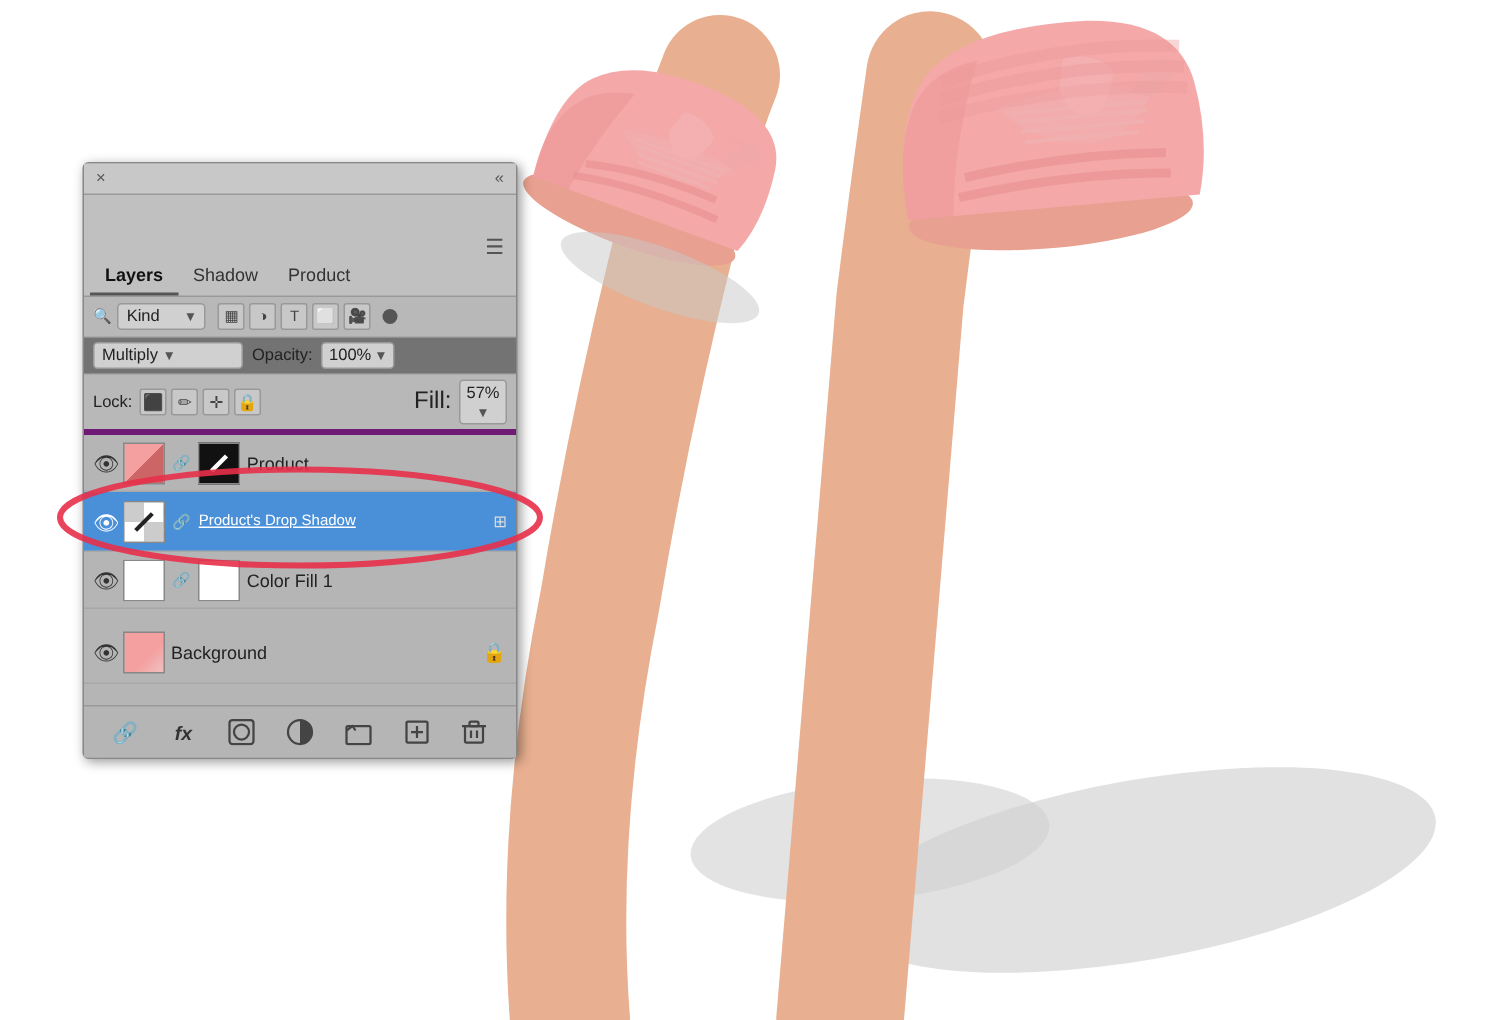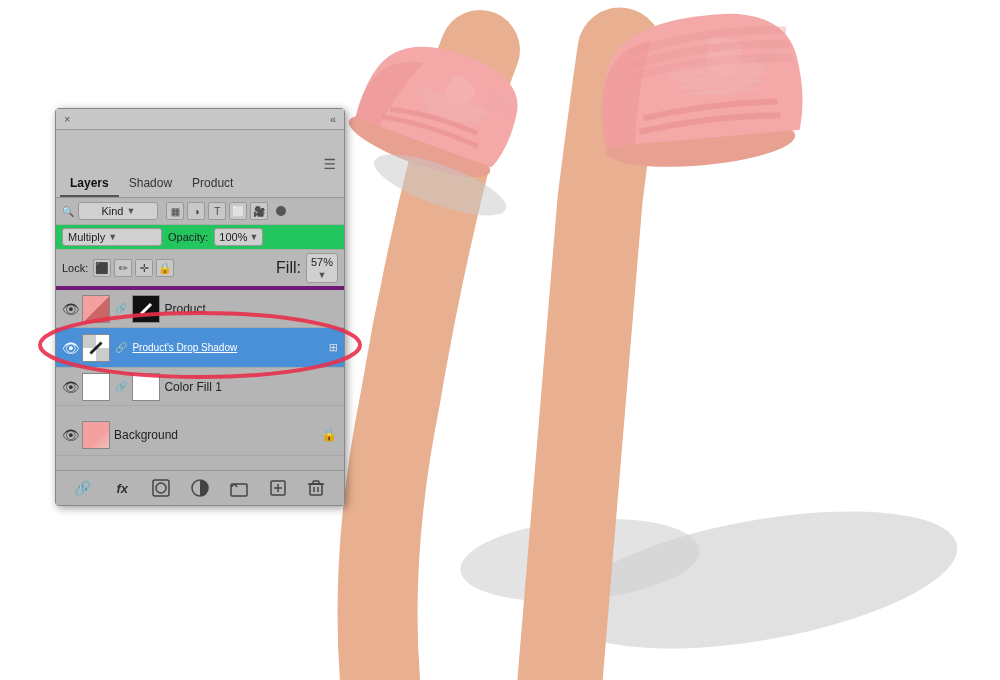--- a/index.html
+++ b/index.html
@@ -104,24 +104,24 @@
       gap: 4px;
       border-bottom: 1px solid #aaa;
     }
 
     .filter-kind {
       display: flex;
       align-items: center;
       background: #d0d0d0;
       border: 1px solid #999;
       border-radius: 3px;
-      padding: 2px 22px;
-      font-size: 11px;
-      color: #222;
-      gap: 3px;
+      padding: 2px 5px;
+      font-size: 11px;
+      color: #222;
+      gap: 16px;
     }
 
     .filter-icons {
       display: flex;
       align-items: center;
       gap: 3px;
       margin-left: 4px;
     }
 
     .filter-icon-btn {
@@ -144,21 +144,21 @@
       border-radius: 50%;
       background: #555;
       margin-left: 4px;
     }
 
     
     .blend-row {
       display: flex;
       align-items: center;
       padding: 3px 6px;
-      background: #22c55e;
+      background: #737373;
       gap: 6px;
       border-bottom: 1px solid #aaa;
     }
 
     .blend-select {
       background: #d0d0d0;
       border: 1px solid #999;
       border-radius: 3px;
       padding: 2px 5px;
       font-size: 11px;

